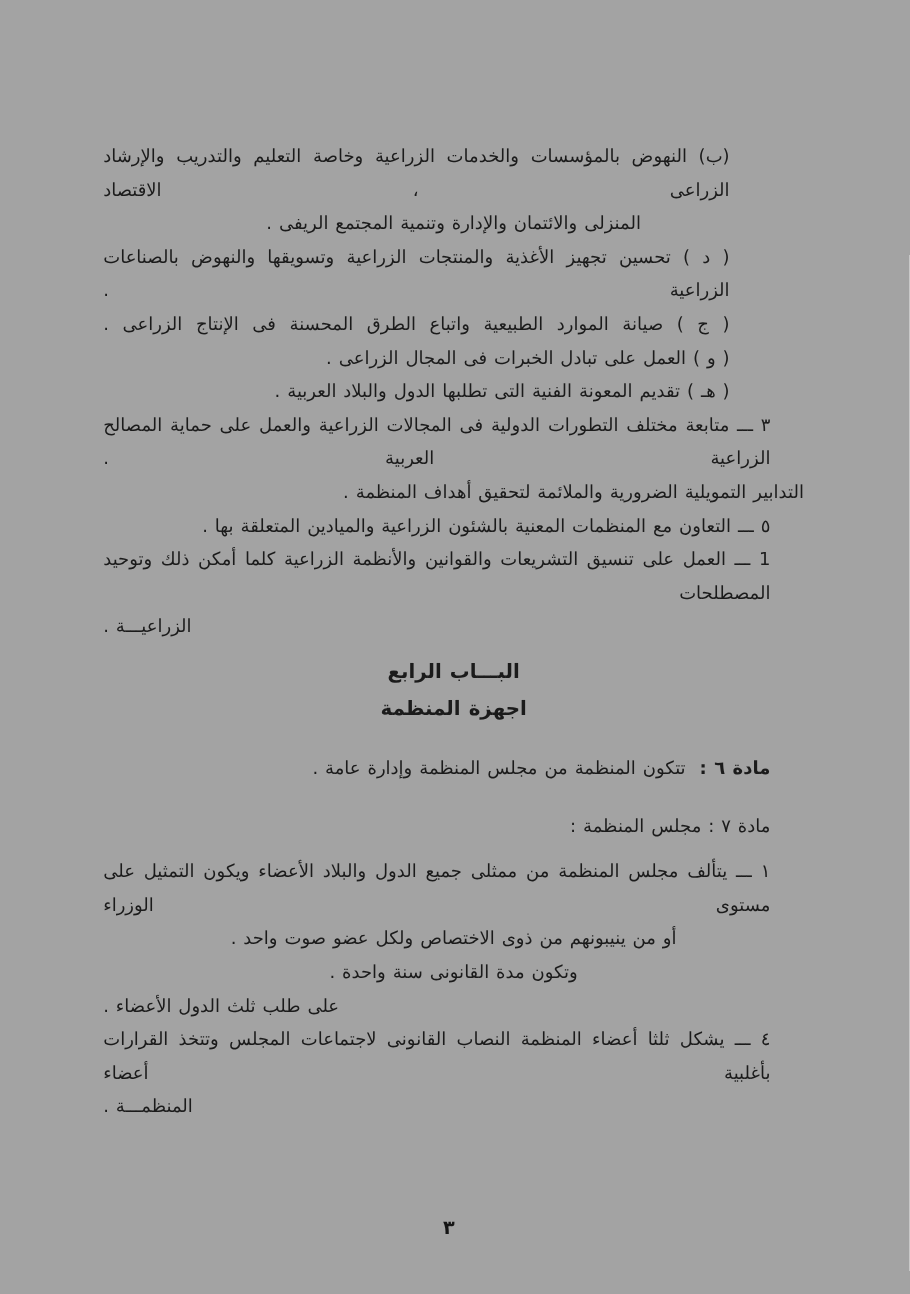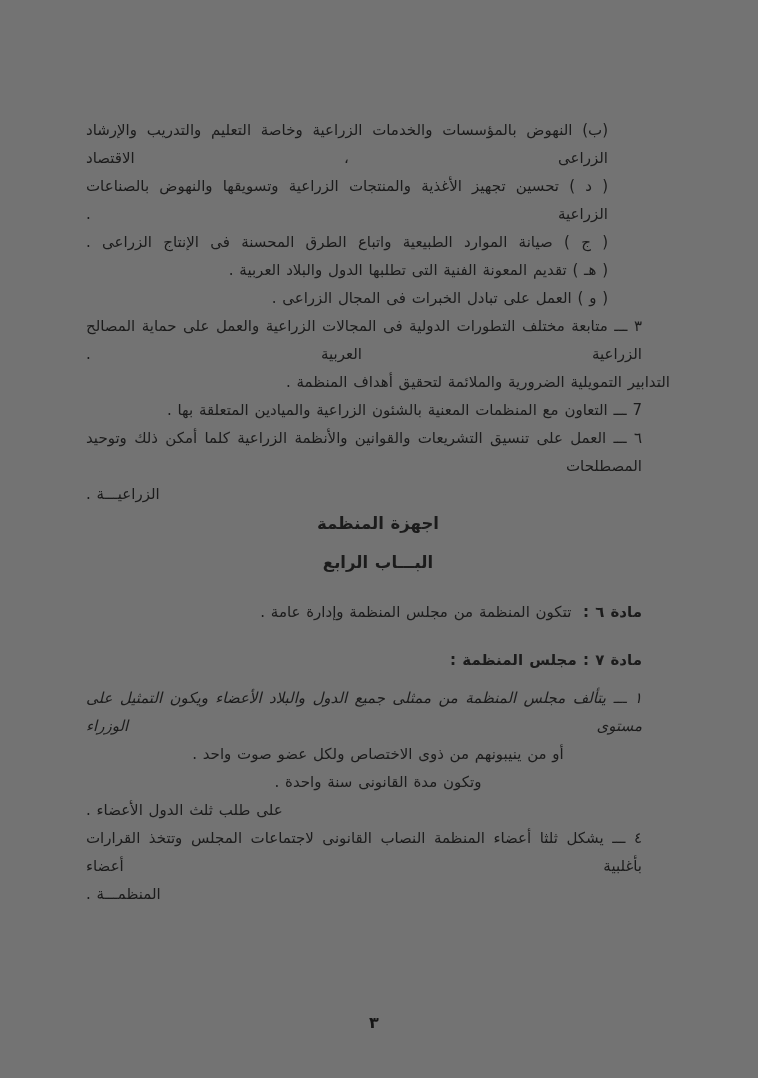--- a/index.html
+++ b/index.html
@@ -1,20 +1,20 @@
 <!DOCTYPE html>
 <html lang="ar" dir="rtl"><head>
 <meta charset="utf-8">
 <style>
   html,body{margin:0;padding:0;background:#e8e8e8;}
   .page{
     position:relative;
     width:758px;height:1078px;
     margin:0 auto;
-    background:#737373;
+    background:#a3a3a3;
     overflow:hidden;
     font-family:"DejaVu Sans",sans-serif;
     color:#1b1b1b;
     direction:rtl;
   }
   .content{
     position:absolute;
     top:116px;right:88px;left:86px;
   }
   .line{
@@ -25,57 +25,58 @@
     text-align-last:justify;
     word-spacing:1px;
   }
   
   .ind-letter{padding-right:62px;}
   .ind-num{padding-right:28px;}
   
   .end-right{text-align:right;text-align-last:right;}
   .end-left{text-align:left;text-align-last:left;}
   .end-center{text-align:center;text-align-last:center;}
-  .bold{font-weight:700;}
+  .bold{font-weight:400;}
   .chapter{
     margin-top:8px;
     text-align:center;text-align-last:center;
     font-weight:700;font-size:16.5px;line-height:31px;
   }
-  .sp10{margin-top:10px;font-style:italic;}
+  .sp10{margin-top:10px;}
   .sp12{margin-top:20px;}
   .article-label{font-weight:700;}
   .pagenum{
     position:absolute;
     bottom:46px;left:0;right:10px;
     text-align:center;
     font-size:16px;font-weight:700;
     color:#151515;
   }
 </style>
 </head>
 <body>
 
 <div class="page">
   <div class="content">
 
     <p class="line ind-letter">(ب) النهوض بالمؤسسات والخدمات الزراعية وخاصة التعليم والتدريب والإرشاد الزراعى ، الاقتصاد</p>
+    <p class="line end-center">المنزلى والائتمان والإدارة وتنمية المجتمع الريفى .</p>
     <p class="line ind-letter">( د ) تحسين تجهيز الأغذية والمنتجات الزراعية وتسويقها والنهوض بالصناعات الزراعية .</p>
     <p class="line ind-letter">( ج ) صيانة الموارد الطبيعية واتباع الطرق المحسنة فى الإنتاج الزراعى .</p>
+    <p class="line ind-letter end-right">( و ) العمل على تبادل الخبرات فى المجال الزراعى .</p>
     <p class="line ind-letter end-right">( هـ ) تقديم المعونة الفنية التى تطلبها الدول والبلاد العربية .</p>
-    <p class="line ind-letter end-right">( و ) العمل على تبادل الخبرات فى المجال الزراعى .</p>
 
     <p class="line ind-num">٣ ـــ متابعة مختلف التطورات الدولية فى المجالات الزراعية والعمل على حماية المصالح الزراعية العربية .</p>
     <p class="line end-right">التدابير التمويلية الضرورية والملائمة لتحقيق أهداف المنظمة .</p>
-    <p class="line ind-num end-right">7 ـــ التعاون مع المنظمات المعنية بالشئون الزراعية والميادين المتعلقة بها .</p>
-    <p class="line ind-num">٦ ـــ العمل على تنسيق التشريعات والقوانين والأنظمة الزراعية كلما أمكن ذلك وتوحيد المصطلحات</p>
+    <p class="line ind-num end-right">٥ ـــ التعاون مع المنظمات المعنية بالشئون الزراعية والميادين المتعلقة بها .</p>
+    <p class="line ind-num">1 ـــ العمل على تنسيق التشريعات والقوانين والأنظمة الزراعية كلما أمكن ذلك وتوحيد المصطلحات</p>
     <p class="line end-left">الزراعيـــة .</p>
 
+    <p class="line chapter">البـــاب الرابع</p>
     <p class="line chapter" style="margin-top:0;">اجهزة المنظمة</p>
-    <p class="line chapter">البـــاب الرابع</p>
 
     <p class="line ind-num end-right sp12"><span class="article-label">مادة ٦ :</span>&nbsp;&nbsp;<span>تتكون المنظمة من مجلس المنظمة وإدارة عامة .</span></p>
 
     <p class="line ind-num end-right bold sp12">مادة ٧ : مجلس المنظمة :</p>
 
     <p class="line ind-num sp10">١ ـــ يتألف مجلس المنظمة من ممثلى جميع الدول والبلاد الأعضاء ويكون التمثيل على مستوى الوزراء</p>
     <p class="line end-center">أو من ينيبونهم من ذوى الاختصاص ولكل عضو صوت واحد .</p>
     <p class="line end-center">وتكون مدة القانونى سنة واحدة .</p>
     <p class="line end-left">على طلب ثلث الدول الأعضاء .</p>
     <p class="line ind-num">٤ ـــ يشكل ثلثا أعضاء المنظمة النصاب القانونى لاجتماعات المجلس وتتخذ القرارات بأغلبية أعضاء</p>

